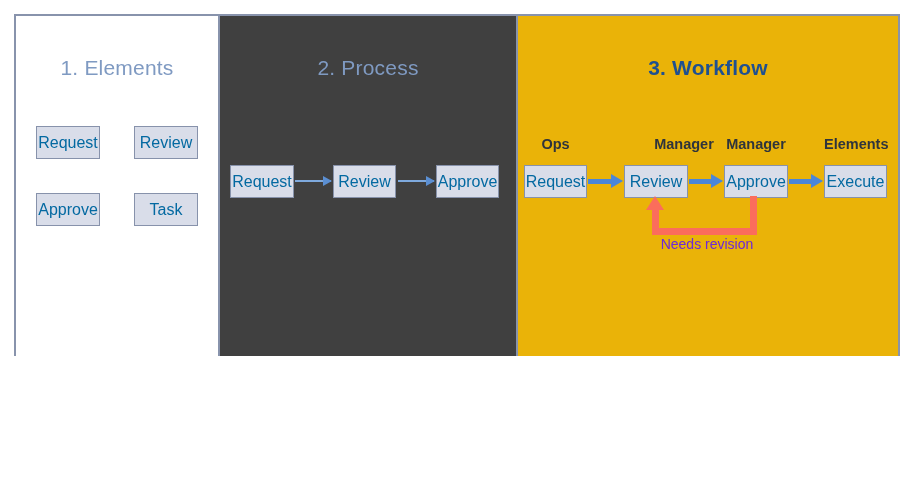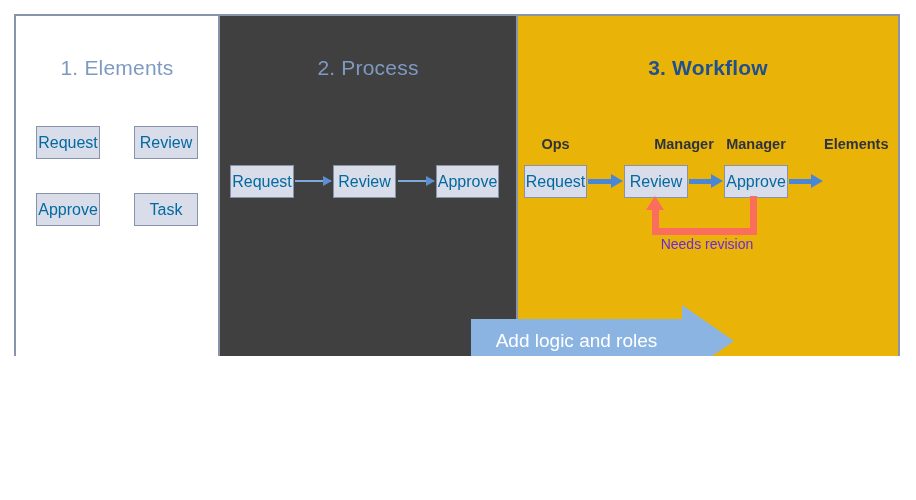--- a/index.html
+++ b/index.html
@@ -264,36 +264,32 @@
   </div>
 
   <div class="role-label" id="p3-r0">Ops</div>
   <div class="role-label" id="p3-r1">Manager</div>
   <div class="role-label" id="p3-r2">Manager</div>
   <div class="role-label" id="p3-r3">Elements</div>
 
   <div class="node" id="p3-n0">Request</div>
   <div class="node" id="p3-n1">Review</div>
   <div class="node" id="p3-n2">Approve</div>
+  <div class="node" id="p3-n3">Execute</div>
 
   <div class="thick-arrow" id="p3-a0"></div>
   <div class="thick-arrow" id="p3-a1"></div>
   <div class="thick-arrow" id="p3-a2"></div>
 
   <div id="loop">
     <div class="loop-seg" id="loop-down"></div>
     <div class="loop-seg" id="loop-horiz"></div>
     <div class="loop-seg" id="loop-up"></div>
     <div id="loop-head"></div>
   </div>
   <div id="loop-caption">Needs revision</div>
 
   <div class="divider" id="divider-1"></div>
   <div class="divider" id="divider-2"></div>
 
 
-  <div class="block-arrow" id="arrow-2">
-    <div class="shaft"></div>
-    <div class="head"></div>
-    <div class="caption">Add logic and roles</div>
-  </div>
 
 </div>
 
 </body></html>

